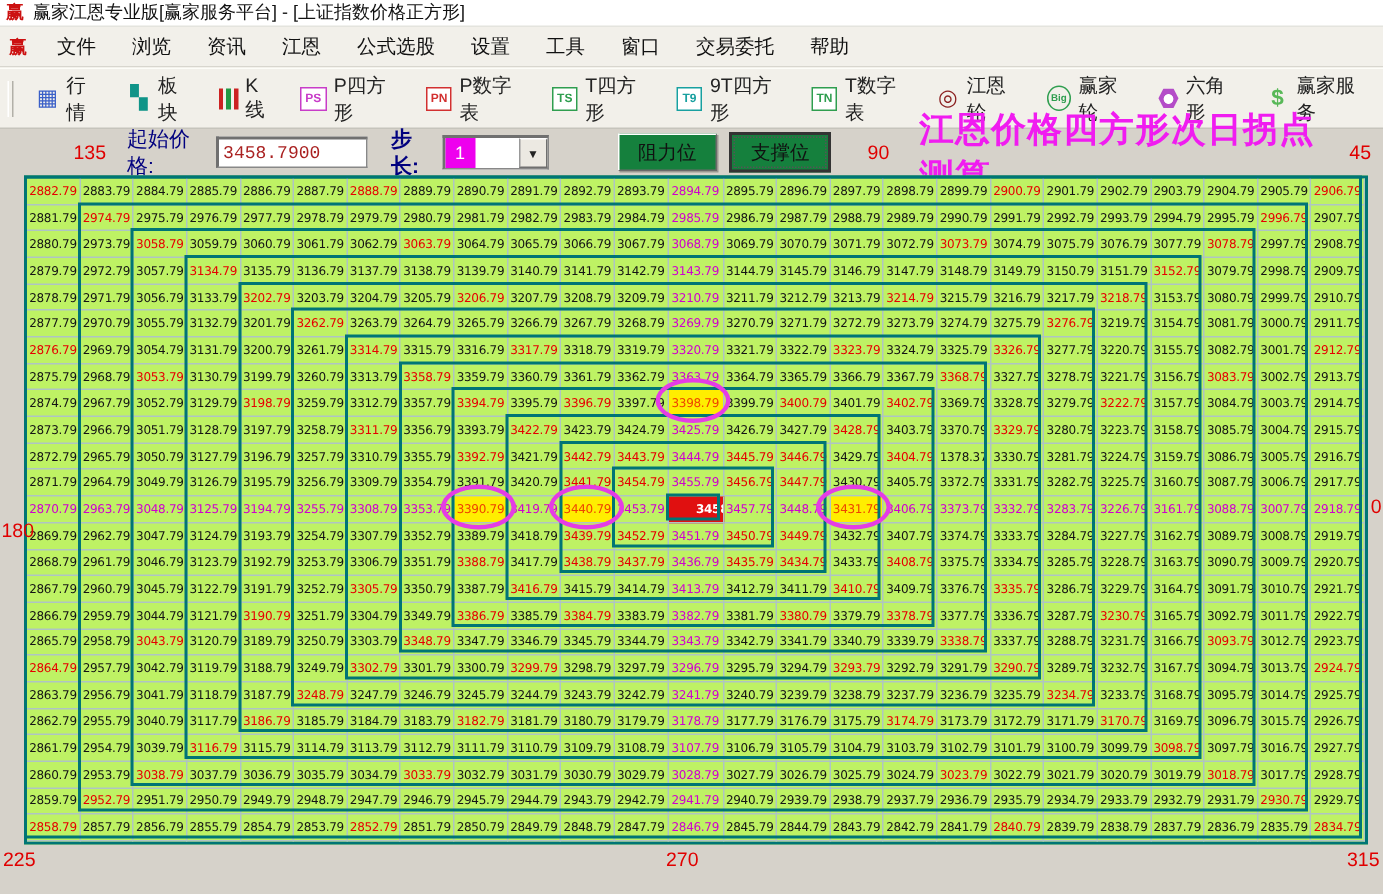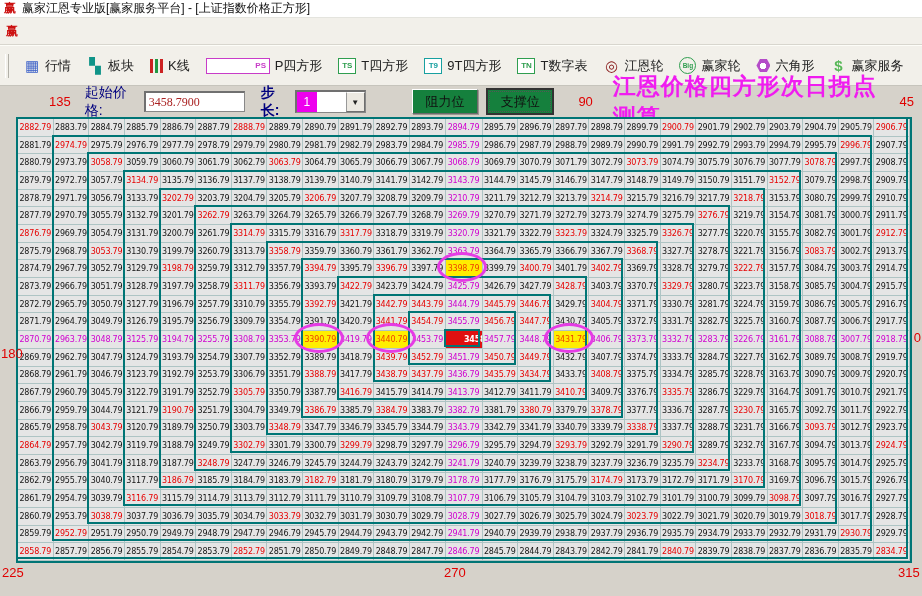--- a/index.html
+++ b/index.html
@@ -27,38 +27,38 @@
   .icon-bigwheel{width:15px;height:15px;border:1.5px solid #2f9e4f;border-radius:50%;
     font-size:6.5px;color:#2f9e4f;font-weight:bold;}
   .icon-hex{width:14px;height:14px;background:radial-gradient(circle at 50% 50%, #ffffff 0 3px, #b44cc8 3.5px);
     clip-path:polygon(25% 3%,75% 3%,100% 50%,75% 97%,25% 97%,0 50%);}
   
   .controls{height:31px;display:flex;align-items:center;font-size:13px;padding:0 6px;position:relative;margin-left:41px;}
   .red-label{color:#e00000;font-size:13px;}
   .navy{color:#00007f;margin-left:10px;}
   .pricebox{width:92px;height:18px;background:#fff;border:1px solid #888;
     border-top:2px solid #707070;border-left:2px solid #707070;color:#aa2222;
-    font-size:12px;font-family:Liberation Serif, serif;padding:0 3px;margin-left:4px;}
+    font-size:12px;font-family:Liberation Mono, monospace;padding:0 3px;margin-left:4px;}
   .combo{display:flex;width:74px;height:20px;background:#fff;border:1px solid #888;
     border-top:2px solid #707070;border-left:2px solid #707070;margin-left:4px;align-items:stretch;}
   .combo .sel{width:20px;background:#ee00ee;color:#fff;font-size:12px;display:flex;
     align-items:center;justify-content:center;}
   .combo .fill{flex:1;}
   .combo .arrow{width:17px;background:#ece9e2;border-left:1px solid #999;display:flex;
     align-items:center;justify-content:center;font-size:8px;color:#222;
     border-top:1px solid #fff;border-right:1px solid #6f6f6f;border-bottom:1px solid #6f6f6f;}
   .btn{width:70px;height:23px;background:#15803d;display:flex;align-items:center;justify-content:center;
     font-size:13px;color:#111;border-top:1px solid #fff;border-left:1px solid #fff;
     border-right:1px solid #6a6a6a;border-bottom:1px solid #6a6a6a;box-shadow:1px 1px 0 #9a9890;}
   .btn.focused{border:2px solid #333;outline:1px dotted #555;outline-offset:-4px;box-shadow:none;}
   .heading{font-size:23px;font-weight:bold;color:#f01cf0;letter-spacing:1px;margin-left:20px;}
   
   .grid{position:absolute;left:16px;top:117px;width:892px;height:442px;
     display:grid;grid-template-columns:repeat(25,1fr);grid-template-rows:repeat(25,1fr);
-    background:#e5e5e5;border:2px solid #007575;}
+    background:#bef264;border:2px solid #007575;}
   .cell{border-right:1px solid #aec4c4;border-bottom:1px solid #aec4c4;
     font-size:8px;letter-spacing:-0.2px;color:#141414;display:flex;align-items:center;
     justify-content:center;overflow:hidden;white-space:nowrap;font-family:"DejaVu Sans",sans-serif;}
   .cell.cardinal{color:#cf00cf;}
   .cell.ray{color:#e60000;}
   .cell.center{background:#e01010;color:#ffffff;font-weight:bold;padding-left:36px;}
   .cell.hilite{background:#ffee00;color:#ee4400;}
   .rings,.marks{position:absolute;left:16px;top:117px;width:892px;height:442px;pointer-events:none;}
   .ring{position:absolute;border:2px solid #007575;box-sizing:border-box;}
   .ellipse{position:absolute;border:3px solid #e53ce5;border-radius:50%;box-sizing:border-box;}
@@ -72,40 +72,56 @@
 
 <div class="screen">
 
   <div class="titlebar">
     <span class="logo">赢</span>
     <span>赢家江恩专业版[赢家服务平台] - [上证指数价格正方形]</span>
   </div>
 
   <div class="menubar">
     <span class="logo">赢</span>
+    <span style="display:flex;">
+        <span class="mitem">文件</span>
+        <span class="mitem">浏览</span>
+        <span class="mitem">资讯</span>
+        <span class="mitem">江恩</span>
+        <span class="mitem">公式选股</span>
+        <span class="mitem">设置</span>
+        <span class="mitem">工具</span>
+        <span class="mitem">窗口</span>
+        <span class="mitem">交易委托</span>
+        <span class="mitem">帮助</span>
+      </span>
   </div>
 
   <div class="toolbar">
     <span class="grip"></span>
     <span style="display:flex;align-items:center;">
         <span class="tbtn">
           <span class="ticon" style="color: rgb(58, 95, 200);">▦</span>
           <span>行情</span>
         </span>
         <span class="tbtn">
           <span class="ticon" style="color: rgb(15, 148, 136);">▚</span>
           <span>板块</span>
         </span>
         <span class="tbtn">
           <span class="icon-kline"></span>
           <span>K线</span>
         </span>
         <span class="tbtn">
-          <span class="badge" style="color: rgb(200, 60, 200); border-color: rgb(200, 60, 200); padding-left: 46px;">PS</span>
+          <span class="badge" style="color: rgb(200, 60, 200); border-color: rgb(200, 60, 200);">PS</span>
           <span>P四方形</span>
+        </span>
+        <span class="tbtn">
+          <span class="badge" style="color: rgb(210, 48, 48); border-color: rgb(210, 48, 48);">PN</span>
+          <span>P数字表</span>
         </span>
         <span class="tbtn">
           <span class="badge" style="color: rgb(47, 158, 79); border-color: rgb(47, 158, 79);">TS</span>
           <span>T四方形</span>
         </span>
         <span class="tbtn">
           <span class="badge" style="color: rgb(24, 160, 160); border-color: rgb(24, 160, 160);">T9</span>
           <span>9T四方形</span>
         </span>
         <span class="tbtn">
@@ -413,21 +429,21 @@
       <div class="cell">3355.79</div>
       <div class="cell ray">3392.79</div>
       <div class="cell">3421.79</div>
       <div class="cell ray">3442.79</div>
       <div class="cell ray">3443.79</div>
       <div class="cell cardinal">3444.79</div>
       <div class="cell ray">3445.79</div>
       <div class="cell ray">3446.79</div>
       <div class="cell">3429.79</div>
       <div class="cell ray">3404.79</div>
-      <div class="cell">3371.79</div>
+      <div class="cell">1378.37</div>
       <div class="cell">3330.79</div>
       <div class="cell">3281.79</div>
       <div class="cell">3224.79</div>
       <div class="cell">3159.79</div>
       <div class="cell">3086.79</div>
       <div class="cell">3005.79</div>
       <div class="cell">2916.79</div>
       <div class="cell">2871.79</div>
       <div class="cell">2964.79</div>
       <div class="cell">3049.79</div>

